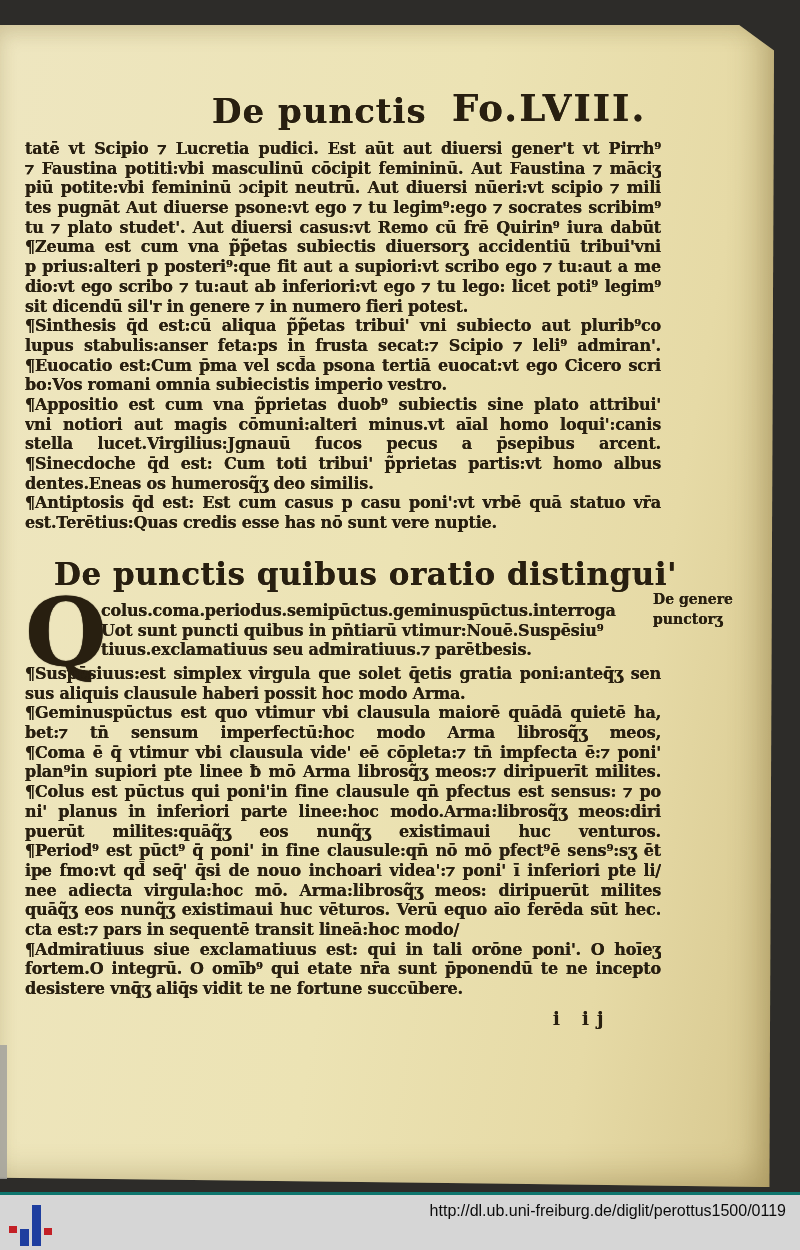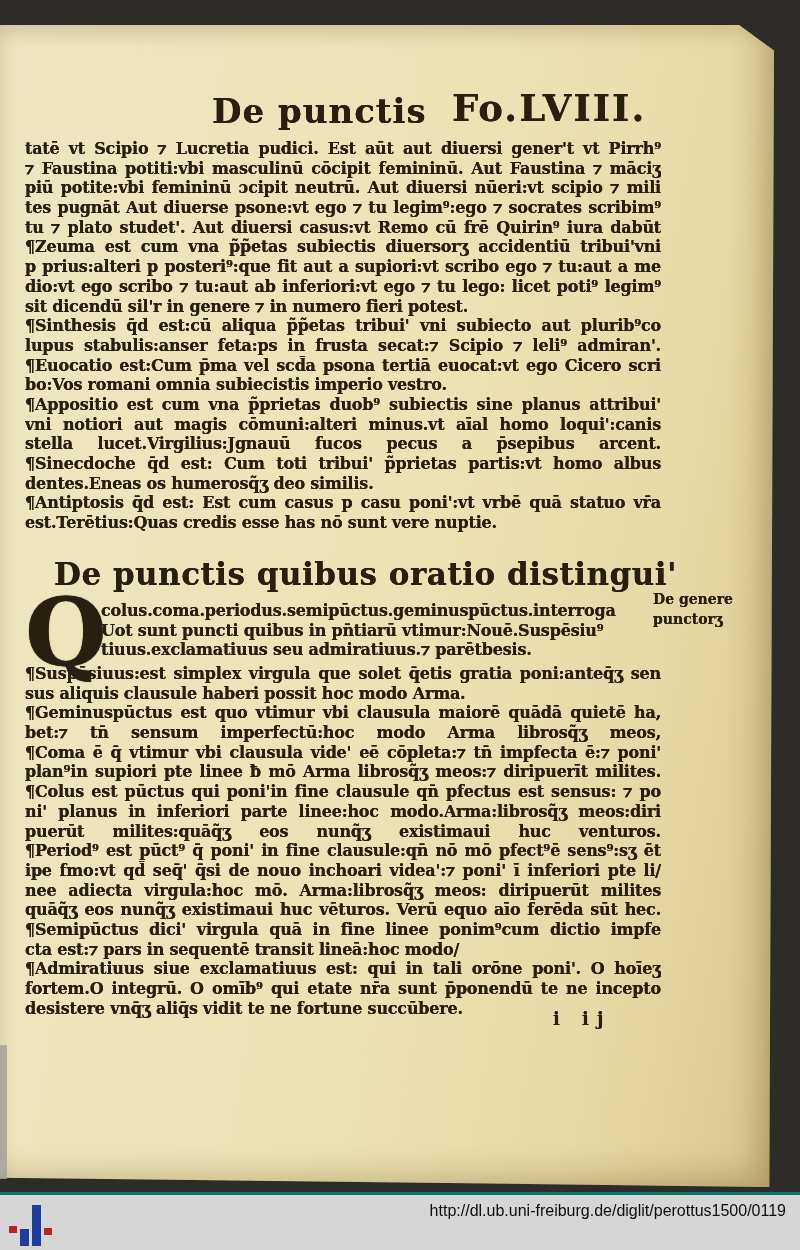--- a/index.html
+++ b/index.html
@@ -75,21 +75,21 @@
       <div class="tline ink full">tes pugnāt Aut diuerse psone:vt ego ⁊ tu legim⁹:ego ⁊ socrates scribim⁹</div>
       <div class="tline ink full">tu ⁊ plato studet'. Aut diuersi casus:vt Remo cū frē Quirin⁹ iura dabūt</div>
       <div class="tline ink full">¶Zeuma est cum vna p̃p̃etas subiectis diuersorʒ accidentiū tribui'vni</div>
       <div class="tline ink full">p prius:alteri p posteri⁹:que fit aut a supiori:vt scribo ego ⁊ tu:aut a me</div>
       <div class="tline ink full">dio:vt ego scribo ⁊ tu:aut ab inferiori:vt ego ⁊ tu lego: licet poti⁹ legim⁹</div>
       <div class="tline ink">sit dicendū sil'r in genere ⁊ in numero fieri potest.</div>
       <div class="tline ink full">¶Sinthesis q̄d est:cū aliqua p̃p̃etas tribui' vni subiecto aut plurib⁹co</div>
       <div class="tline ink full">lupus stabulis:anser feta:ps in frusta secat:⁊ Scipio ⁊ leli⁹ admiran'.</div>
       <div class="tline ink full">¶Euocatio est:Cum p̄ma vel scd̄a psona tertiā euocat:vt ego Cicero scri</div>
       <div class="tline ink">bo:Vos romani omnia subiecistis imperio vestro.</div>
-      <div class="tline ink full">¶Appositio est cum vna p̃prietas duob⁹ subiectis sine planus attribui'</div>
+      <div class="tline ink full">¶Appositio est cum vna p̃prietas duob⁹ subiectis sine plato attribui'</div>
       <div class="tline ink full">vni notiori aut magis cōmuni:alteri minus.vt aīal homo loqui':canis</div>
       <div class="tline ink full">stella lucet.Virgilius:Jgnauū fucos pecus a p̄sepibus arcent.</div>
       <div class="tline ink full">¶Sinecdoche q̄d est: Cum toti tribui' p̃prietas partis:vt homo albus</div>
       <div class="tline ink">dentes.Eneas os humerosq̃ʒ deo similis.</div>
       <div class="tline ink full">¶Antiptosis q̄d est: Est cum casus p casu poni':vt vrbē quā statuo vr̄a</div>
       <div class="tline ink">est.Terētius:Quas credis esse has nō sunt vere nuptie.</div>
     </div>
 
   <div class="section-heading ink">De punctis quibus oratio distingui'</div>
 
@@ -114,21 +114,20 @@
       <div class="tline ink full">bet:⁊ tn̄ sensum imperfectū:hoc modo Arma librosq̃ʒ meos,</div>
       <div class="tline ink full">¶Coma ē q̄ vtimur vbi clausula vide' eē cōpleta:⁊ tn̄ impfecta ē:⁊ poni'</div>
       <div class="tline ink full">plan⁹in supiori pte linee ƀ mō Arma librosq̃ʒ meos:⁊ diripuerīt milites.</div>
       <div class="tline ink full">¶Colus est pūctus qui poni'in fine clausule qn̄ pfectus est sensus: ⁊ po</div>
       <div class="tline ink full">ni' planus in inferiori parte linee:hoc modo.Arma:librosq̃ʒ meos:diri</div>
       <div class="tline ink full">puerūt milites:quāq̃ʒ eos nunq̃ʒ existimaui huc venturos.</div>
       <div class="tline ink full">¶Period⁹ est pūct⁹ q̄ poni' in fine clausule:qn̄ nō mō pfect⁹ē sens⁹:sʒ ēt</div>
       <div class="tline ink full">ipe fmo:vt qd̄ seq̄' q̄si de nouo inchoari videa':⁊ poni' ī inferiori pte li/</div>
       <div class="tline ink full">nee adiecta virgula:hoc mō. Arma:librosq̃ʒ meos: diripuerūt milites</div>
       <div class="tline ink full">quāq̃ʒ eos nunq̃ʒ existimaui huc vēturos. Verū equo aīo ferēda sūt hec.</div>
-      <div class="tline ink full">¶Semipūctus dici' virgula quā in fine linee ponim⁹cum dictio impfe</div>
       <div class="tline ink">cta est:⁊ pars in sequentē transit lineā:hoc modo/</div>
       <div class="tline ink full">¶Admiratiuus siue exclamatiuus est: qui in tali orōne poni'. O hoīeʒ</div>
       <div class="tline ink full">fortem.O integrū. O omīb⁹ qui etate nr̄a sunt p̄ponendū te ne incepto</div>
       <div class="tline ink">desistere vnq̄ʒ aliq̄s vidit te ne fortune succūbere.</div>
     </div>
 
   <div class="signature">i ij</div>
 </div>
 
 <div class="left-strip"></div>

